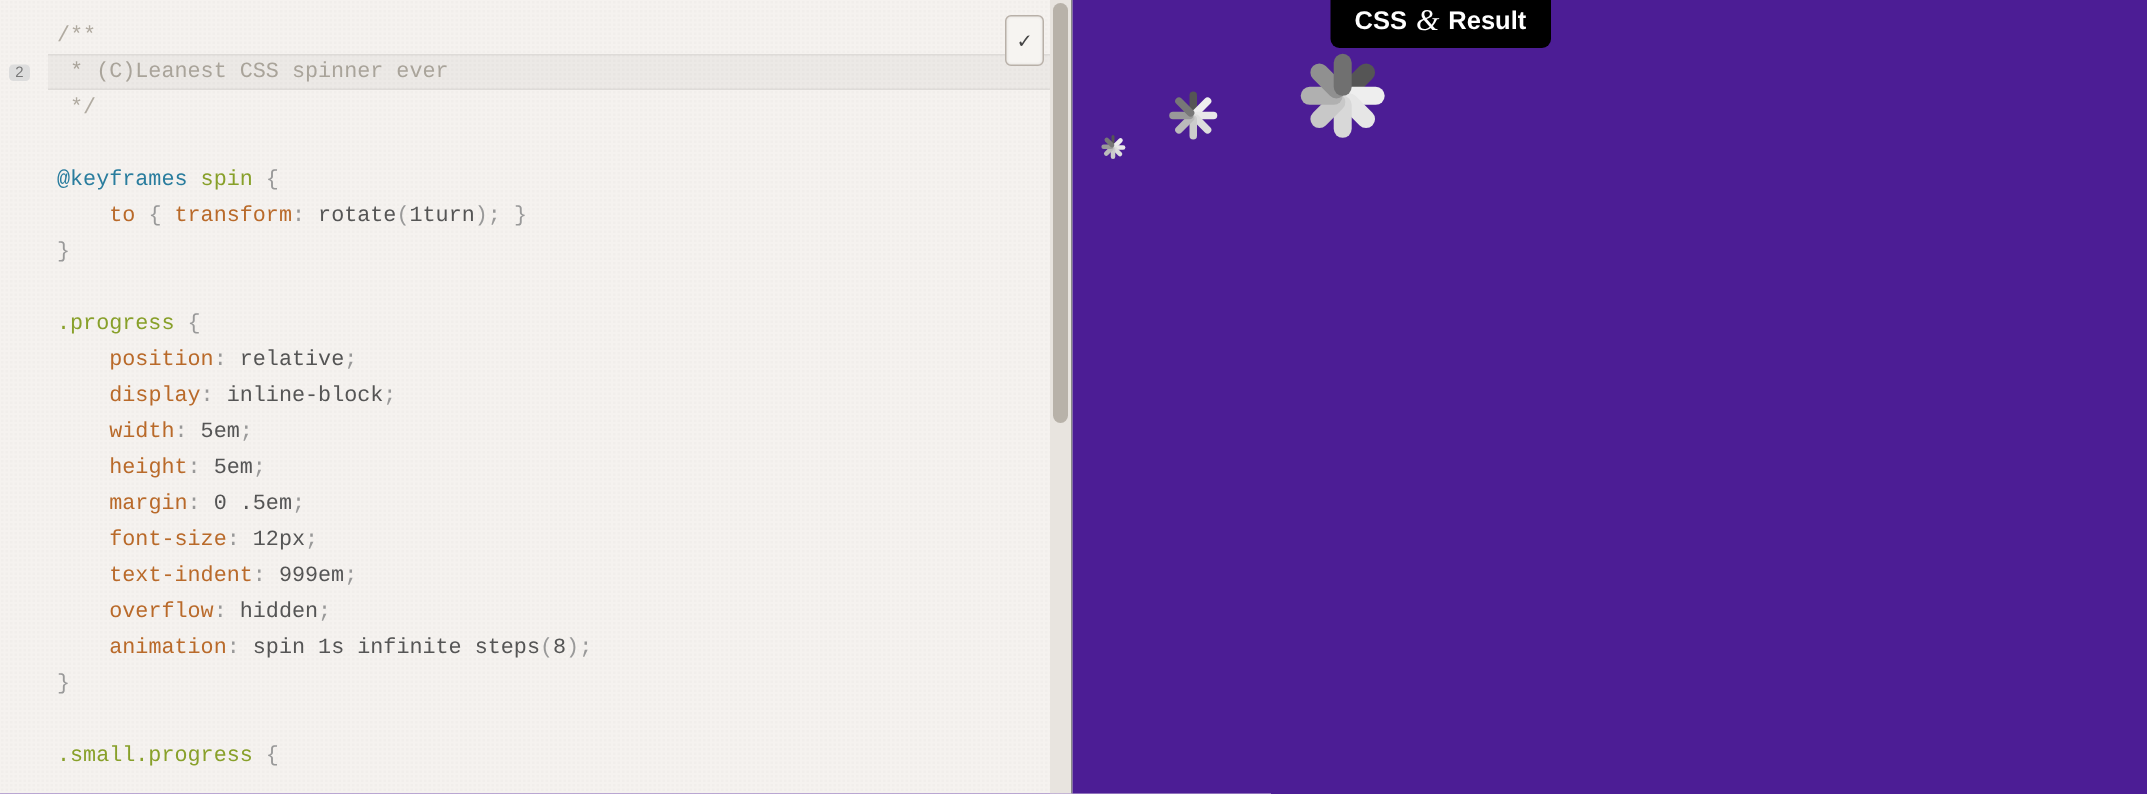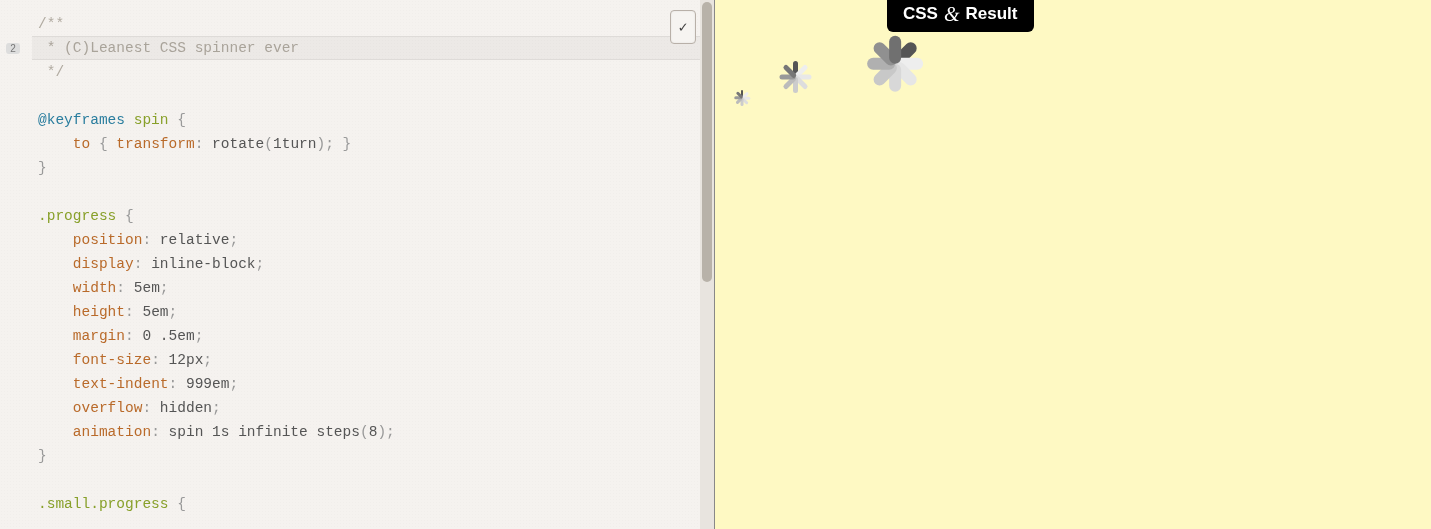--- a/index.html
+++ b/index.html
@@ -108,21 +108,21 @@
     top: 2px;
     height: 280px;
     background: #b8b2a9;
     border-radius: 5px;
   }
 
   
   .result-pane {
     flex: 1;
     position: relative;
-    background: #fef9c3;
+    background: #4c1d95;
   }
   .tab-badge {
     position: absolute;
     top: 0;
     left: 172px;
     background: #000;
     color: #fff;
     padding: 4px 16px 8px 16px;
     border-radius: 0 0 6px 6px;
     font-family: Arial, sans-serif;

